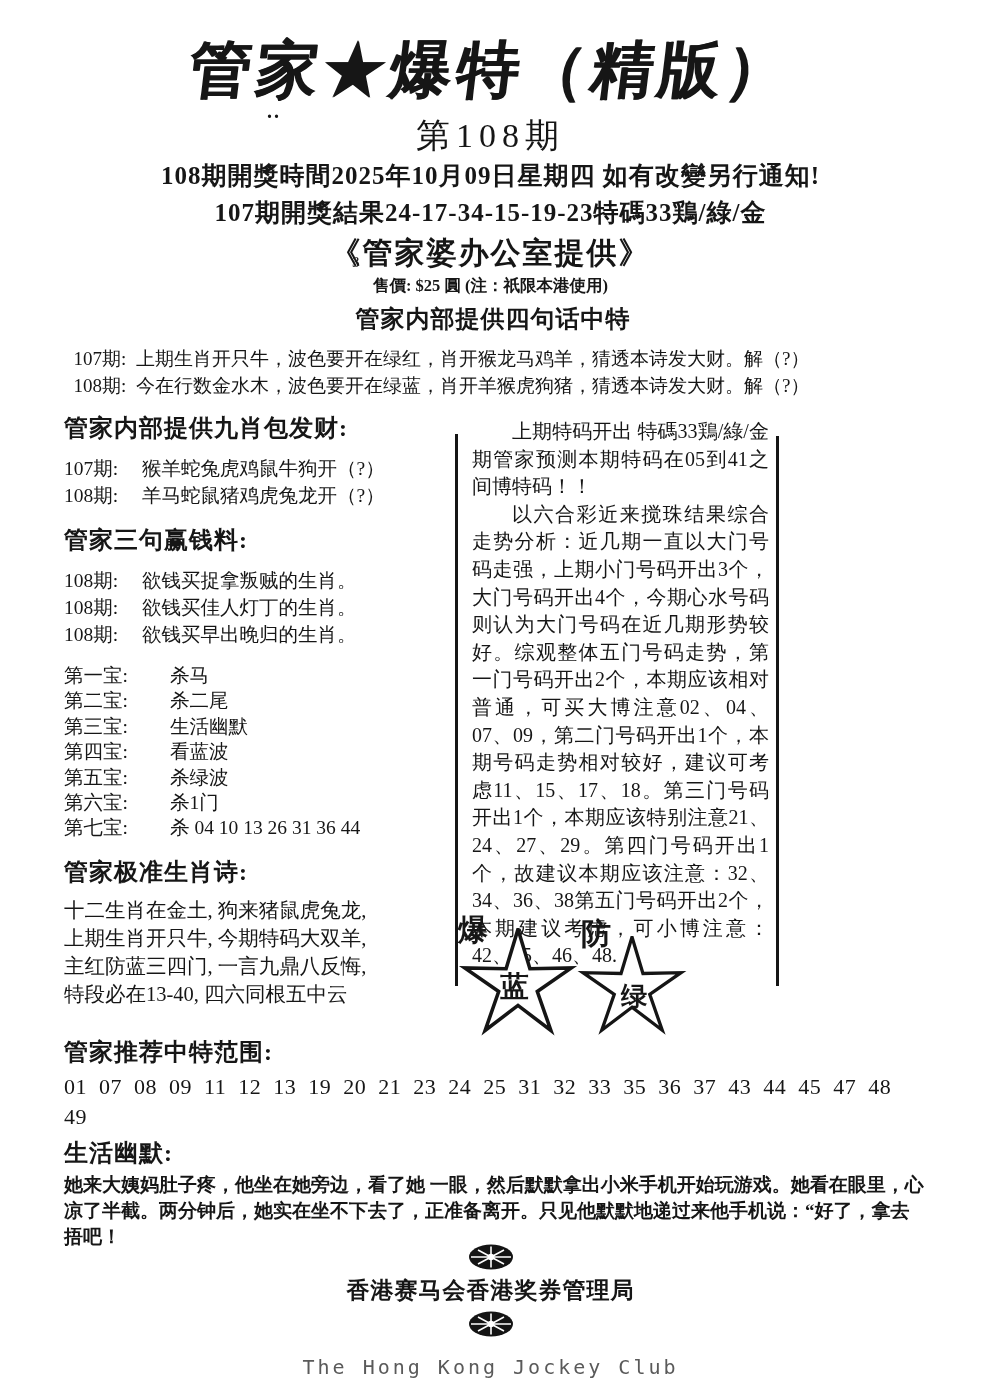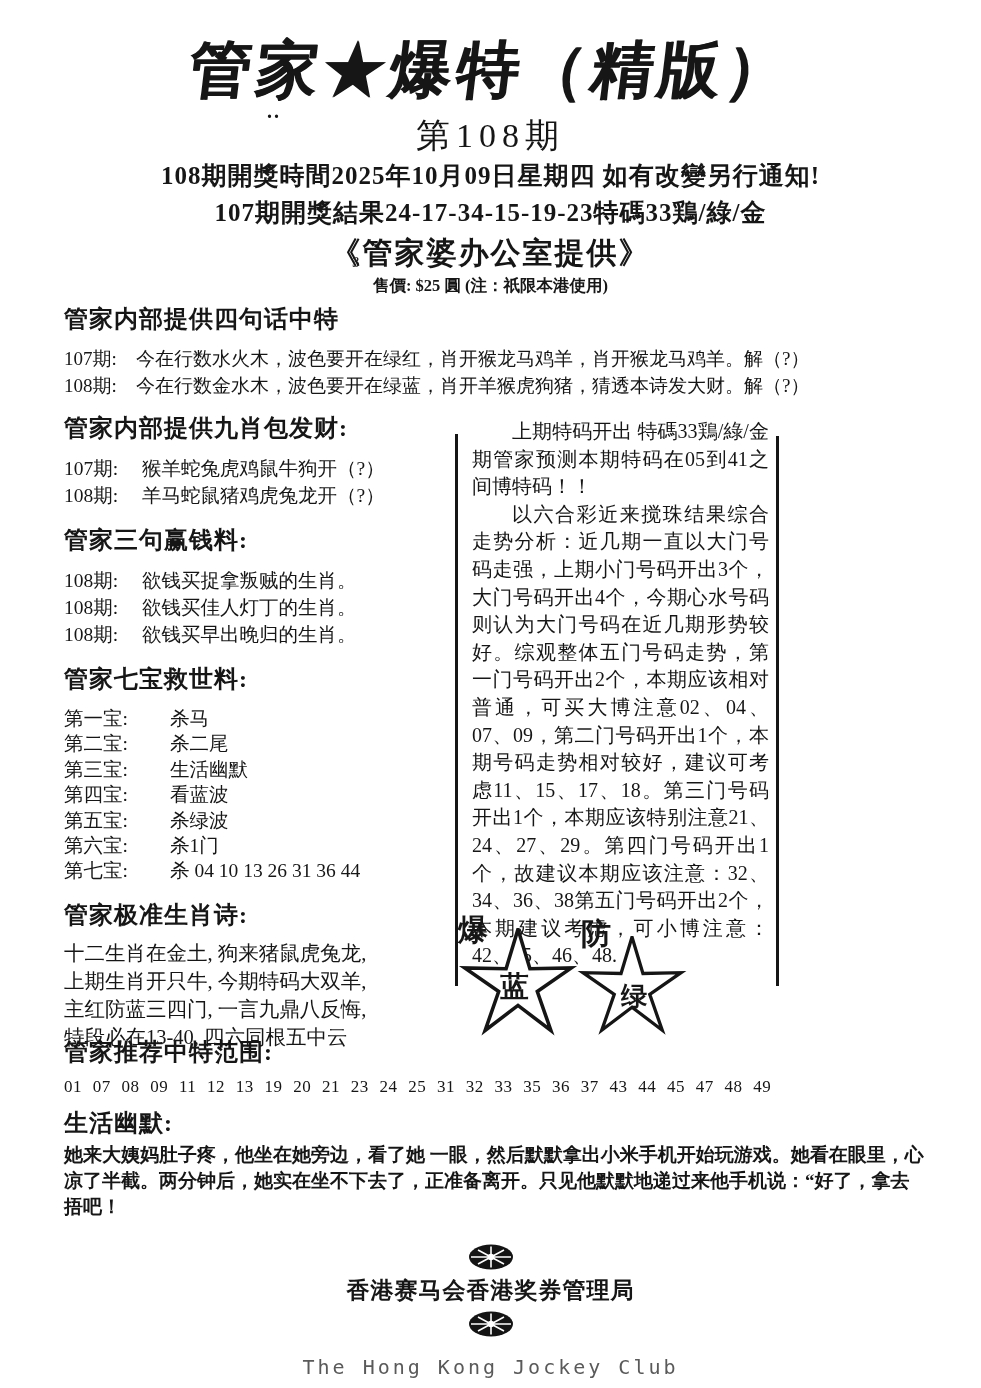--- a/index.html
+++ b/index.html
@@ -21,21 +21,21 @@
   .last-result { font-size:25px; font-weight:bold; line-height:38px; letter-spacing:1px; }
   .provider { font-size:30px; font-weight:bold; line-height:42px; margin-top:0; letter-spacing:2px; }
   .price-note { font-size:16.5px; font-weight:bold; line-height:24px; }
   .stray-dots { position:absolute; left:267px; top:100px; font-size:20px; font-weight:bold; letter-spacing:2px; }
   .stray-three { position:absolute; left:352px; top:254px; font-size:15px; }
   
   .sec-heading { font-size:24px; font-weight:bold; line-height:32px; letter-spacing:1px; }
   .prow { display:flex; font-size:19.5px; line-height:27px; }
   .prow .plabel { min-width:78px; flex:0 0 auto; }
   
-  .four-sec { position:absolute; top:303px; left:64px; width:858px; }
+  .four-sec { position:absolute; top:303px; left:64px; width:858px;text-align:center; }
   .four-sec .rows { margin-top:10px; }
   .four-sec .prow { font-size:19px; }
   .four-sec .plabel { min-width:72px; }
   
   .left-col { position:absolute; top:412px; left:64px; width:392px; }
   .left-col .sec { margin-top:0; }
   .left-col .sec + .sec { margin-top:15px; }
   .left-col .rows { margin-top:11px; }
   .trow { display:flex; font-size:19.5px; line-height:25.4px;gap:20px; }
   .trow .tlabel { min-width:86px; flex:0 0 auto; }
@@ -52,21 +52,21 @@
   .star-box { position:absolute; }
   .star-box-1 { left:456px; top:902px; width:126px; height:130px; }
   .star-box-2 { left:573px; top:912px; width:118px; height:120px; }
   .star-label { position:absolute; left:2px; top:8px; font-size:30px; font-weight:bold; }
   .star-box-2 .star-label { left:8px; top:2px; }
   .star-svg-1 { position:absolute; left:2px; top:26px; }
   .star-svg-2 { position:absolute; left:4px; top:24px; }
   .star-text { font-size:24px; font-weight:bold; font-family:"Liberation Serif",serif; }
   
   .bottom { position:absolute; top:1036px; left:64px; width:860px; }
-  .range-numbers { margin-top:4px; font-size:17px; line-height:30px; word-spacing:6px; letter-spacing:0.5px; }
+  .range-numbers { margin-top:4px; font-size:22px; line-height:30px; word-spacing:6px; letter-spacing:0.5px; }
   .humor-heading { margin-top:5px; }
   .humor-text { margin-top:3px; font-size:19px; font-weight:bold; line-height:26px; }
   
   .footer { position:absolute; top:1242px; left:0; width:100%; text-align:center; }
   .org-line { display:flex; justify-content:center; align-items:center; gap:3px;
               font-size:23px; font-weight:bold; letter-spacing:1px;flex-direction:column; }
   .org-en { margin-top:16px; font-family:"DejaVu Sans Mono","Liberation Mono",monospace;
             font-size:20px; color:#5a5a5a; letter-spacing:3px; }
   .logo { display:inline-block; }
 </style>
@@ -86,21 +86,21 @@
     <div class="price-note">售價: $25 圓 (注：祇限本港使用)</div>
   </div>
   <div class="stray-dots">..</div>
   <div class="stray-three">3</div>
 
   <div class="four-sec">
     <div class="sec-heading">管家内部提供四句话中特</div>
     <div class="rows">
       <div class="prow">
         <span class="plabel">107期:</span>
-        <span>今在行数水火木，波色要开在绿红，肖开猴龙马鸡羊，肖开猴龙马鸡羊。解（?）</span>
+        <span>上期生肖开只牛，波色要开在绿红，肖开猴龙马鸡羊，猜透本诗发大财。解（?）</span>
       </div>
       <div class="prow">
         <span class="plabel">108期:</span>
         <span>今在行数金水木，波色要开在绿蓝，肖开羊猴虎狗猪，猜透本诗发大财。解（?）</span>
       </div>
     </div>
   </div>
 
   <div class="left-col">
 
@@ -130,21 +130,20 @@
           <span>欲钱买佳人灯丁的生肖。</span>
         </div>
         <div class="prow">
           <span class="plabel">108期:</span>
           <span>欲钱买早出晚归的生肖。</span>
         </div>
       </div>
     </div>
 
     <div class="sec">
-      <div class="sec-heading">管家七宝救世料:</div>
       <div class="rows">
         <div class="trow">
           <span class="tlabel">第一宝:</span>
           <span>杀马</span>
         </div>
         <div class="trow">
           <span class="tlabel">第二宝:</span>
           <span>杀二尾</span>
         </div>
         <div class="trow">

